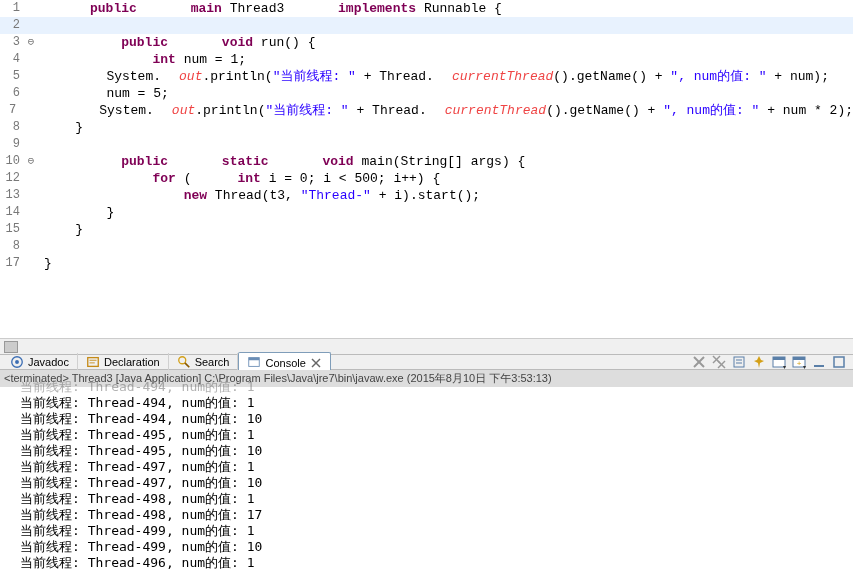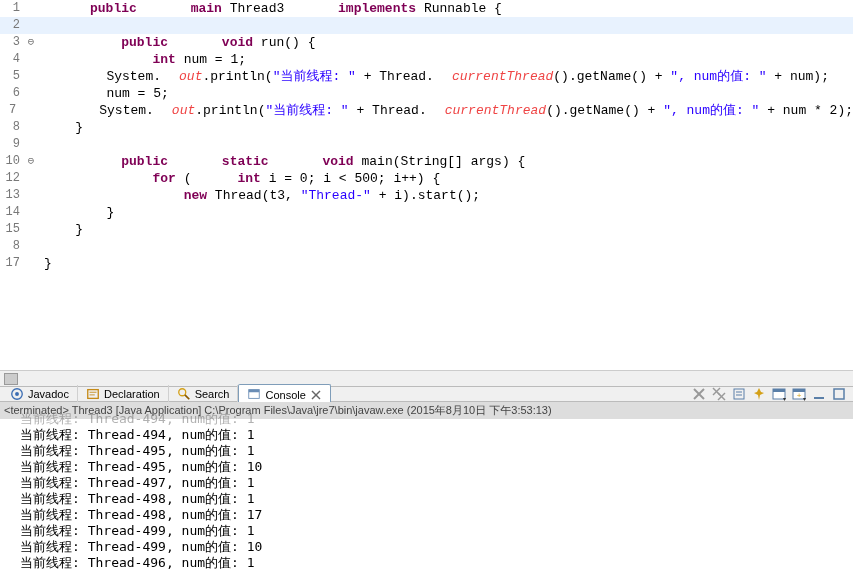--- a/index.html
+++ b/index.html
@@ -153,22 +153,24 @@
         </svg>
       </span>
   </div>
 </div>
 
 <div class="term">
   <div class="term-head">&lt;terminated&gt; Thread3 [Java Application] C:\Program Files\Java\jre7\bin\javaw.exe (2015年8月10日 下午3:53:13)</div>
   <div class="term-line dim" style="margin-top:-8px;opacity:.5;">当前线程: Thread-494, num的值: 1</div>
   <div id="console-lines">
       <div class="term-line">当前线程: Thread-494, num的值: 1</div>
+      <div class="term-line">当前线程: Thread-494, num的值: 10</div>
       <div class="term-line">当前线程: Thread-495, num的值: 1</div>
       <div class="term-line">当前线程: Thread-495, num的值: 10</div>
       <div class="term-line">当前线程: Thread-497, num的值: 1</div>
+      <div class="term-line">当前线程: Thread-497, num的值: 10</div>
       <div class="term-line">当前线程: Thread-498, num的值: 1</div>
       <div class="term-line">当前线程: Thread-498, num的值: 17</div>
       <div class="term-line">当前线程: Thread-499, num的值: 1</div>
       <div class="term-line">当前线程: Thread-499, num的值: 10</div>
       <div class="term-line">当前线程: Thread-496, num的值: 1</div>
     </div>
 </div>
 
 </body></html>

